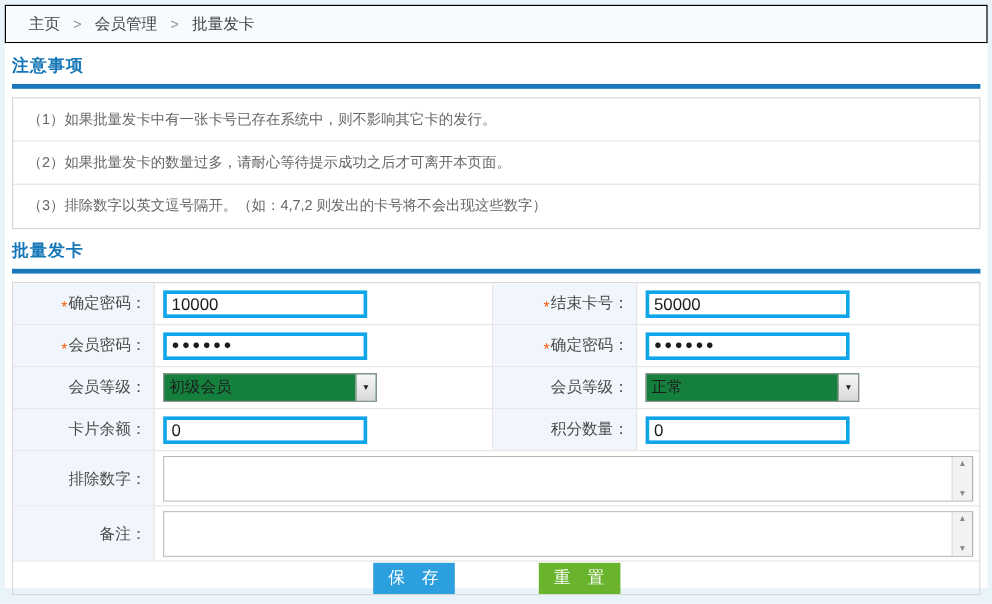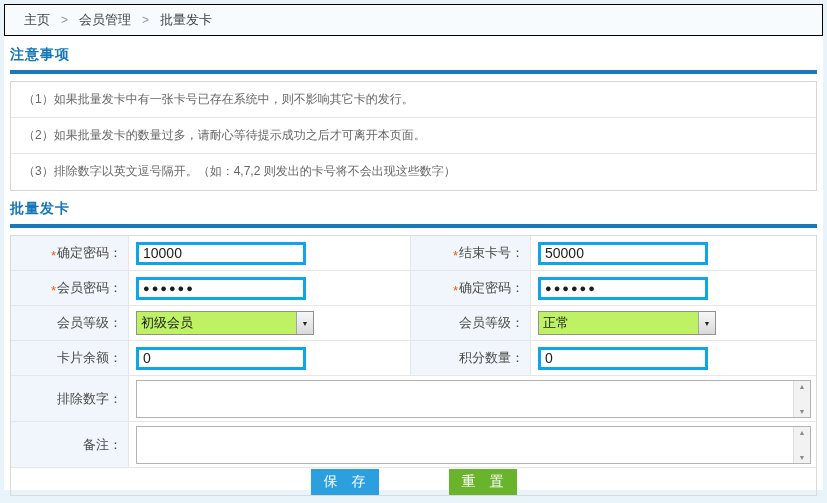--- a/index.html
+++ b/index.html
@@ -43,21 +43,21 @@
   .fld1 { width:282px; }
   .fld2 { flex:1; border-right:none; }
   .fld-span { flex:1; padding-left:7px; padding-right:5px; }
   .req { color:#ff5500; margin-right:1px; font-size:13px; position:relative; top:2px; }
 
   input.txt { width:170px; height:23px; border:3px solid #0ea5e9; padding:0 4px;
     font-size:14px; color:#1c1c1c; font-family:inherit; outline:none; background:#fff; }
   input.pwd { font-size:11px; letter-spacing:2px; }
 
   
-  .sel { width:178px; height:24px; border:1px solid #919191; background:#bef264;
+  .sel { width:178px; height:24px; border:1px solid #919191; background:#15803d;
     display:flex; align-items:stretch; cursor:pointer; }
   .sel-txt { flex:1; display:flex; align-items:center; padding-left:4px;
     font-size:13px; color:#1c1c1c; }
   .sel-btn { width:17px; background:linear-gradient(#f7f7f7,#d9d9d9);
     border-left:1px solid #a5a5a5; display:flex; align-items:center;
     justify-content:center; font-size:7px; color:#222; }
 
   
   .ta-wrap { flex:1; height:38px; border:1px solid #b3b3b3; display:flex; background:#fff; }
   .ta-wrap textarea { flex:1; border:none; outline:none; resize:none;

